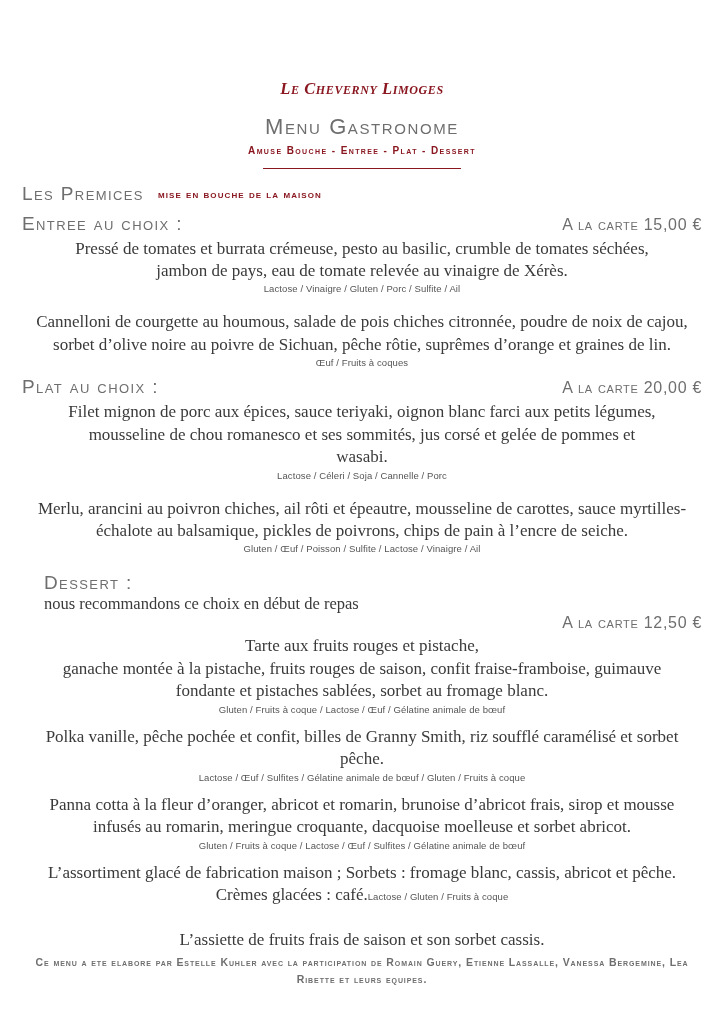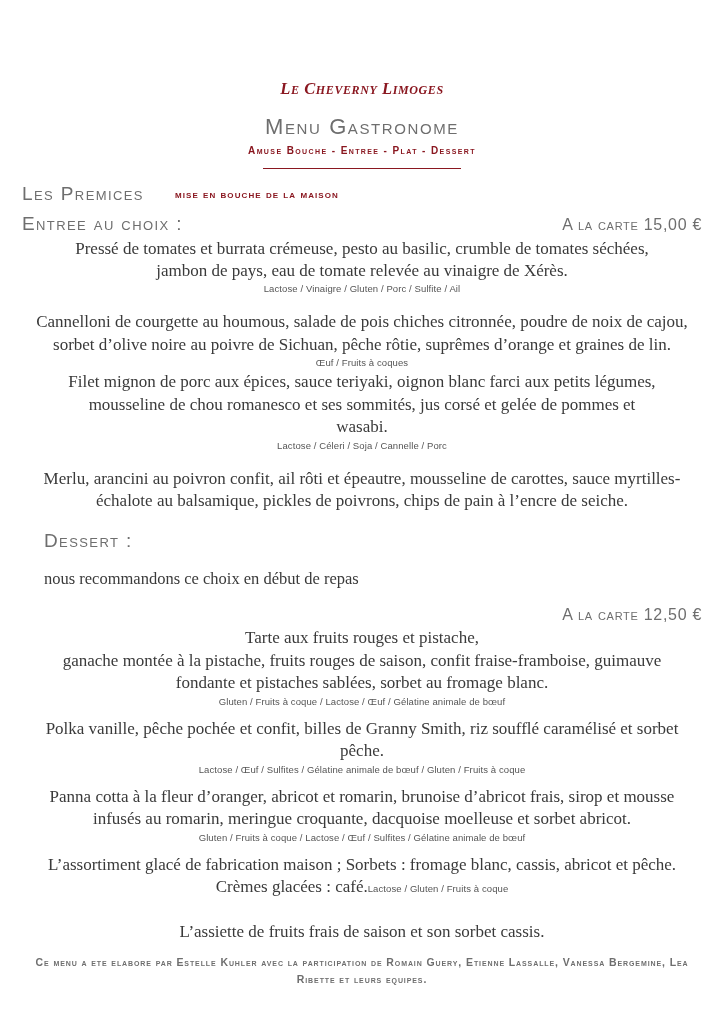--- a/index.html
+++ b/index.html
@@ -61,21 +61,20 @@
     background: #8a1720;
     margin: 12px auto 0 auto;
   }
 
   
   .sec-head {
     position: relative;
     display: flex;
     align-items: baseline;
     margin-top: 14px;
-    gap: 17px;
   }
   .sec-head.tight { margin-top: 8px; }
   .sec-title {
     font-family: "Liberation Sans", sans-serif;
     font-variant: small-caps;
     letter-spacing: 1.4px;
     font-size: 19px;
     color: #6e6e6e;
     white-space: nowrap;
   }
@@ -178,30 +177,35 @@
     <div class="allergens">Lactose / Vinaigre / Gluten / Porc / Sulfite / Ail</div>
   </div>
 
   <div class="gap-md"></div>
 
   <div class="dish">
     <div class="dish-name">Cannelloni de courgette au houmous, salade de pois chiches citronnée, poudre de noix de cajou, sorbet d’olive noire au poivre de Sichuan, pêche rôtie, suprêmes d’orange et graines de lin.</div>
     <div class="allergens">Œuf / Fruits à coques</div>
   </div>
 
+  <div class="sec-head tight">
+    <span class="sec-title">Plat au choix :</span>
+    <span class="price">A la carte 20,00 €</span>
+  </div>
 
   <div class="dish">
     <div class="dish-name narrow">Filet mignon de porc aux épices, sauce teriyaki, oignon blanc farci aux petits légumes, mousseline de chou romanesco et ses sommités, jus corsé et gelée de pommes et wasabi.</div>
     <div class="allergens">Lactose / Céleri / Soja / Cannelle / Porc</div>
   </div>
 
   <div class="gap-md"></div>
 
   <div class="dish">
-    <div class="dish-name">Merlu, arancini au poivron confit, ail rôti et épeautre, mousseline de carottes, sauce myrtilles-échalote au balsamique, pickles de poivrons, chips de pain à l’encre de seiche.</div>
+    <div class="dish-name">Merlu, arancini au poivron chiches, ail rôti et épeautre, mousseline de carottes, sauce myrtilles-échalote au balsamique, pickles de poivrons, chips de pain à l’encre de seiche.</div>
+    <div class="allergens">Gluten / Œuf / Poisson / Sulfite / Lactose / Vinaigre / Ail</div>
   </div>
 
   <div class="sec-head" style="margin-top:18px; padding-left:14px;flex-direction:column;">
     <span class="sec-title">Dessert :</span>
     <span class="sec-note-serif">nous recommandons ce choix en début de repas</span>
     <span class="price">A la carte 12,50 €</span>
   </div>
 
   <div class="dish">
     <div class="dish-name" style="white-space:pre-line;">Tarte aux fruits rouges et pistache,

